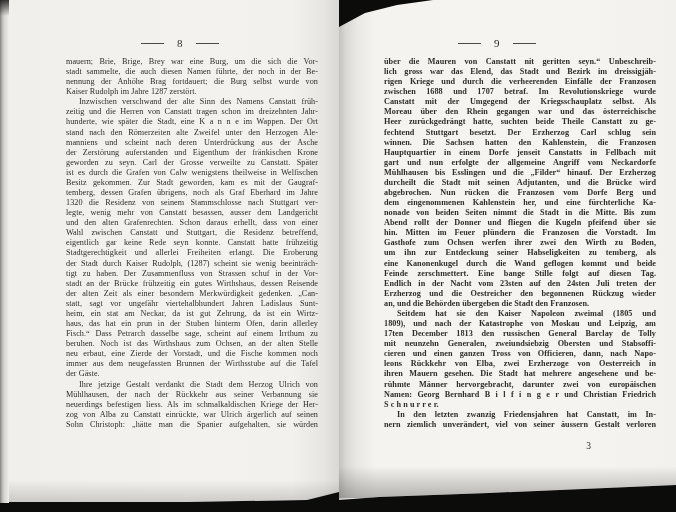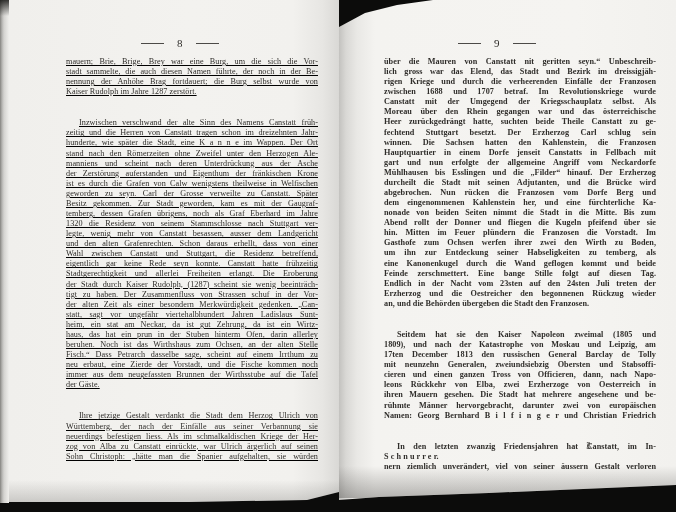--- a/index.html
+++ b/index.html
@@ -38,28 +38,28 @@
   }
   .page-header {
     position:absolute; top:37px; height:13px;
     display:flex; align-items:center; justify-content:center; gap:13px;
   }
   .page-left  .page-header { left:57px; width:252px; transform:translateX(-12px); }
   .page-right .page-header { left:31px; width:272px; transform:translateX(-9px); }
   .hrule { width:23px; height:1.3px; background:#4c4a47; }
   .pagenum { font-size:11px; color:#2e2c29; letter-spacing:.5px; line-height:13px; }
   .text-block { position:absolute; top:57px; }
-  .page-left  .text-block { left:57px; width:252px;text-decoration:underline; }
+  .page-left  .text-block { left:57px; width:252px; }
   .page-right .text-block { left:45px; width:272px;font-weight:bold; }
   .text-line {
     height:10.08px; line-height:10.08px; font-size:8.2px; color:#2f2d2a;
     text-align:justify; text-align-last:justify;
     white-space:nowrap; overflow:hidden; letter-spacing:.05px;
   }
-  .text-line.indent { padding-left:13px;margin-top:21px; }
+  .text-line.indent { padding-left:13px; }
   .text-line.parend { text-align-last:left; }
   .signature {
     position:absolute; top:441px; left:31px; width:272px;
     text-align:right; padding-right:51px; box-sizing:border-box;
     font-size:9.5px; color:#2f2d2a;
   }
 </style>
 </head>
 <body>
 
@@ -75,46 +75,47 @@
       <span class="hrule"></span>
     </div>
     <div class="text-block">
         <div class="text-line">mauern; Brie, Brige, Brey war eine Burg, um die sich die Vor-</div>
         <div class="text-line">stadt sammelte, die auch diesen Namen führte, der noch in der Be-</div>
         <div class="text-line">nennung der Anhöhe Brag fortdauert; die Burg selbst wurde von</div>
         <div class="text-line parend">Kaiser Rudolph im Jahre 1287 zerstört.</div>
         <div class="text-line indent">Inzwischen verschwand der alte Sinn des Namens Canstatt früh-</div>
         <div class="text-line">zeitig und die Herren von Canstatt tragen schon im dreizehnten Jahr-</div>
         <div class="text-line">hunderte, wie später die Stadt, eine K a n n e im Wappen. Der Ort</div>
-        <div class="text-line">stand nach den Römerzeiten ohne Zweifel unter den Herzogen Ale-</div>
+        <div class="text-line">stand nach den Römerzeiten alte Zweifel unter den Herzogen Ale-</div>
         <div class="text-line">manniens und scheint nach deren Unterdrückung aus der Asche</div>
         <div class="text-line">der Zerstörung auferstanden und Eigenthum der fränkischen Krone</div>
+        <div class="text-line">geworden zu seyn. Carl der Grosse verweilte zu Canstatt. Später</div>
         <div class="text-line">ist es durch die Grafen von Calw wenigstens theilweise in Welfischen</div>
-        <div class="text-line">geworden zu seyn. Carl der Grosse verweilte zu Canstatt. Später</div>
         <div class="text-line">Besitz gekommen. Zur Stadt geworden, kam es mit der Gaugraf-</div>
         <div class="text-line">temberg, dessen Grafen übrigens, noch als Graf Eberhard im Jahre</div>
         <div class="text-line">1320 die Residenz von seinem Stammschlosse nach Stuttgart ver-</div>
         <div class="text-line">legte, wenig mehr von Canstatt besassen, ausser dem Landgericht</div>
         <div class="text-line">und den alten Grafenrechten. Schon daraus erhellt, dass von einer</div>
         <div class="text-line">Wahl zwischen Canstatt und Stuttgart, die Residenz betreffend,</div>
         <div class="text-line">eigentlich gar keine Rede seyn konnte. Canstatt hatte frühzeitig</div>
         <div class="text-line">Stadtgerechtigkeit und allerlei Freiheiten erlangt. Die Eroberung</div>
         <div class="text-line">der Stadt durch Kaiser Rudolph, (1287) scheint sie wenig beeinträch-</div>
         <div class="text-line">tigt zu haben. Der Zusammenfluss von Strassen schuf in der Vor-</div>
+        <div class="text-line">stadt an der Brücke frühzeitig ein gutes Wirthshaus, dessen Reisende</div>
         <div class="text-line">der alten Zeit als einer besondern Merkwürdigkeit gedenken. „Can-</div>
         <div class="text-line">statt, sagt vor ungefähr viertehalbhundert Jahren Ladislaus Sunt-</div>
         <div class="text-line">heim, ein stat am Neckar, da ist gut Zehrung, da ist ein Wirtz-</div>
         <div class="text-line">haus, das hat ein prun in der Stuben hinterm Ofen, darin allerley</div>
+        <div class="text-line">Fisch.“ Dass Petrarch dasselbe sage, scheint auf einem Irrthum zu</div>
         <div class="text-line">beruhen. Noch ist das Wirthshaus zum Ochsen, an der alten Stelle</div>
-        <div class="text-line">Fisch.“ Dass Petrarch dasselbe sage, scheint auf einem Irrthum zu</div>
         <div class="text-line">neu erbaut, eine Zierde der Vorstadt, und die Fische kommen noch</div>
         <div class="text-line">immer aus dem neugefassten Brunnen der Wirthsstube auf die Tafel</div>
         <div class="text-line parend">der Gäste.</div>
         <div class="text-line indent">Ihre jetzige Gestalt verdankt die Stadt dem Herzog Ulrich von</div>
-        <div class="text-line">Württemberg, der nach der Einfälle aus seiner Verbannung sie</div>
+        <div class="text-line">Mühlhausen, der nach der Rückkehr aus seiner Verbannung sie</div>
         <div class="text-line">neuerdings befestigen liess. Als im schmalkaldischen Kriege der Her-</div>
         <div class="text-line">zog von Alba zu Canstatt einrückte, war Ulrich ärgerlich auf seinen</div>
         <div class="text-line">Sohn Christoph: „hätte man die Spanier aufgehalten, sie würden</div>
       </div>
     <div class="bottom-shade-l"></div>
   </div>
 
   <div class="page page-right">
     <div class="page-header">
       <span class="hrule"></span>
@@ -149,21 +150,21 @@
         <div class="text-line parend">an, und die Behörden übergeben die Stadt den Franzosen.</div>
         <div class="text-line indent">Seitdem hat sie den Kaiser Napoleon zweimal (1805 und</div>
         <div class="text-line">1809), und nach der Katastrophe von Moskau und Leipzig, am</div>
         <div class="text-line">17ten December 1813 den russischen General Barclay de Tolly</div>
         <div class="text-line">mit neunzehn Generalen, zweiundsiebzig Obersten und Stabsoffi-</div>
         <div class="text-line">cieren und einen ganzen Tross von Officieren, dann, nach Napo-</div>
         <div class="text-line">leons Rückkehr von Elba, zwei Erzherzoge von Oesterreich in</div>
         <div class="text-line">ihren Mauern gesehen. Die Stadt hat mehrere angesehene und be-</div>
         <div class="text-line">rühmte Männer hervorgebracht, darunter zwei von europäischen</div>
         <div class="text-line">Namen: Georg Bernhard B i l f i n g e r und Christian Friedrich</div>
+        <div class="text-line parend">S c h n u r r e r.</div>
         <div class="text-line indent">In den letzten zwanzig Friedensjahren hat Canstatt, im In-</div>
-        <div class="text-line parend">S c h n u r r e r.</div>
         <div class="text-line">nern ziemlich unverändert, viel von seiner äussern Gestalt verloren</div>
       </div>
     <div class="signature">3</div>
     <div class="bottom-shade-r"></div>
   </div>
 
 </div>
 
 </body></html>

